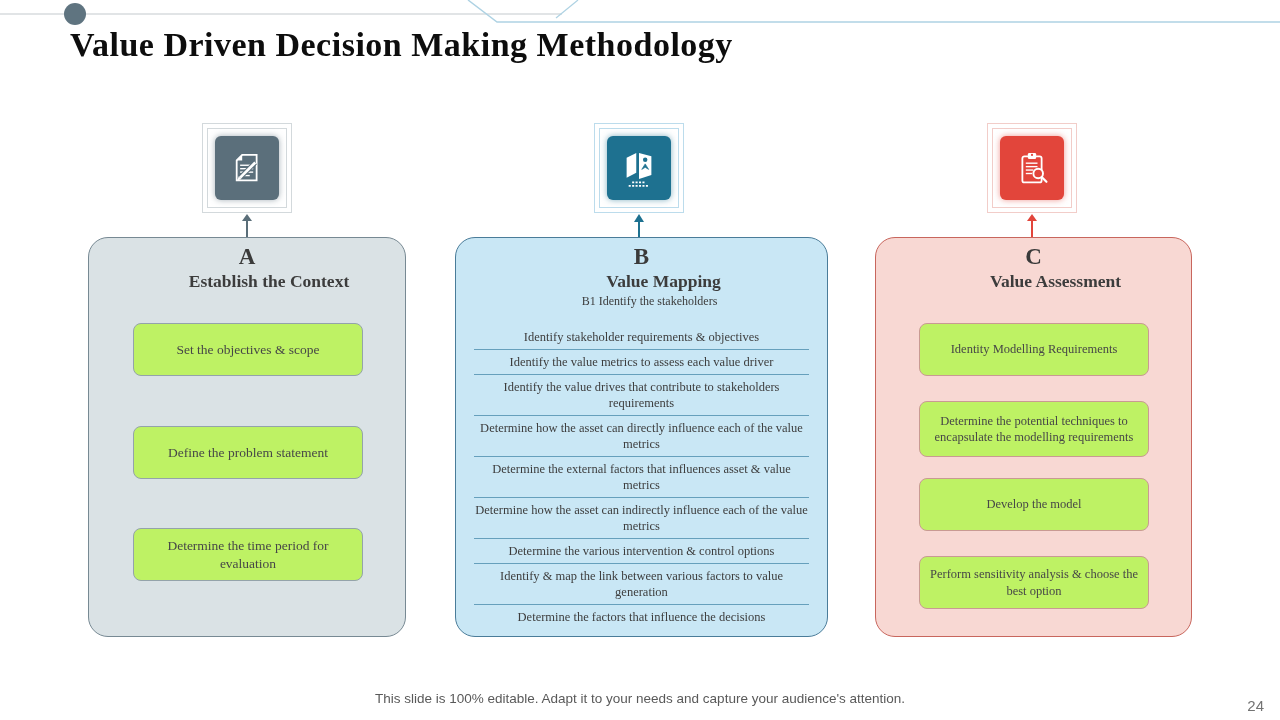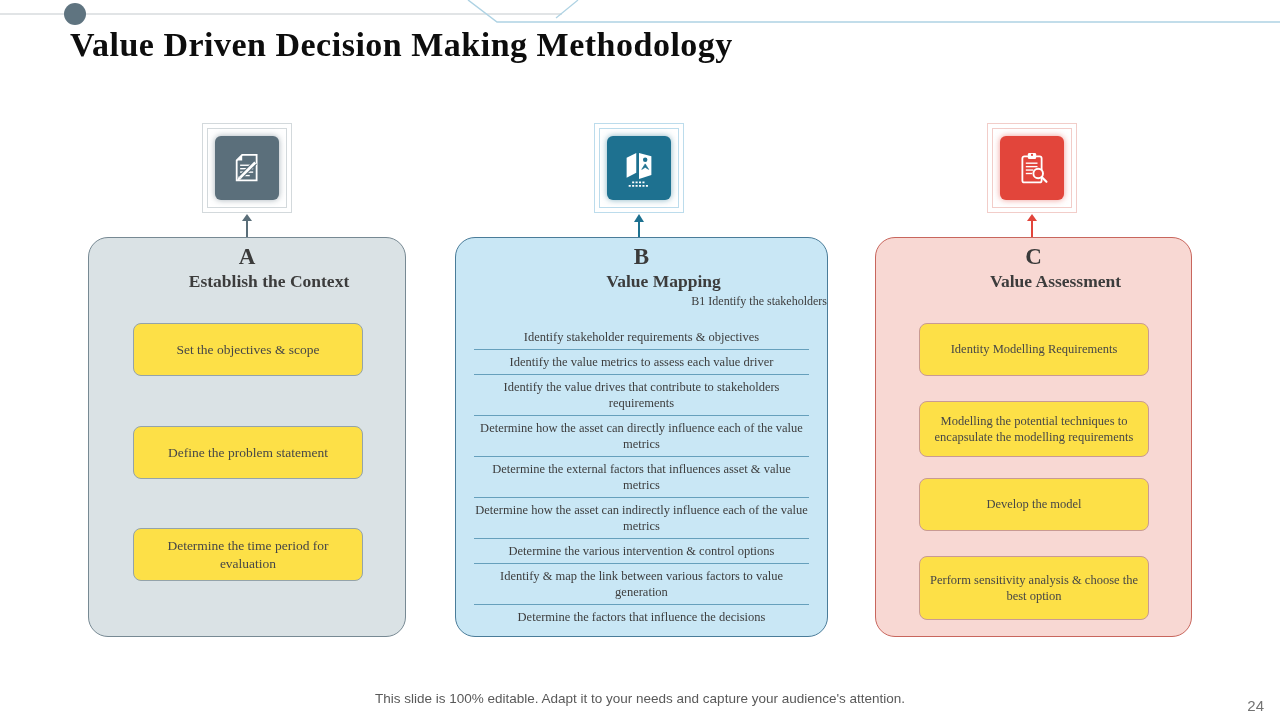--- a/index.html
+++ b/index.html
@@ -36,24 +36,24 @@
   .arrow-c{left:1025px;} .arrow-c .head{border-bottom:7px solid #e2453b;} .arrow-c .stem{background:#e2453b;}
 
   
   .col{position:absolute;top:237px;height:400px;box-sizing:border-box;border-radius:20px;}
   .col-a{left:88px;width:318px;background:#dae2e5;border:1px solid #778993;}
   .col-b{left:455px;width:373px;background:#c9e7f5;border:1px solid #4a7c99;}
   .col-c{left:875px;width:317px;background:#f8d8d3;border:1px solid #c8665d;}
 
   .col-letter{text-align:center;font-weight:bold;font-size:23px;color:#3a3a3a;margin-top:6px;line-height:1.1;}
   .col-title{text-align:center;font-weight:bold;font-size:17.5px;color:#3c3c3c;line-height:1.2;margin-top:2px;padding-left:44px;}
-  .col-sub{text-align:right;font-size:12px;color:#3c3c3c;margin-top:2px;margin-left:16px;}
+  .col-sub{text-align:center;font-size:12px;color:#3c3c3c;margin-top:2px;margin-left:16px;}
 
   
-  .task{position:absolute;background:#fde047;border-radius:8px;box-sizing:border-box;
+  .task{position:absolute;background:#bef264;border-radius:8px;box-sizing:border-box;
         display:flex;align-items:center;justify-content:center;text-align:center;
         color:#474747;padding:4px 10px;line-height:1.3;}
   .col-a .task{left:44px;width:230px;border:1px solid #94a3aa;font-size:13.5px;}
   .col-c .task{left:43px;width:230px;border:1px solid #c99a93;font-size:12.5px;}
 
   
   .b-list{margin-top:16px;}
   .b-item{margin:0 18px;padding:4px 0;text-align:center;font-size:12.5px;color:#3d3d3d;line-height:1.28;}
   .b-item + .b-item{border-top:1px solid #66a0bc;}
 
@@ -161,19 +161,19 @@
     <div class="b-item">Determine the various intervention &amp; control options</div>
     <div class="b-item">Identify &amp; map the link between various factors to value generation</div>
     <div class="b-item">Determine the factors that influence the decisions</div>
   </div>
 </div>
 
 <div class="col col-c">
   <div class="col-letter">C</div>
   <div class="col-title">Value Assessment</div>
   <div class="task" style="top:85px;height:53px;">Identity Modelling Requirements</div>
-  <div class="task" style="top:163px;height:56px;">Modelling the potential techniques to encapsulate the modelling requirements</div>
+  <div class="task" style="top:163px;height:56px;">Determine the potential techniques to encapsulate the modelling requirements</div>
   <div class="task" style="top:240px;height:53px;">Develop the model</div>
-  <div class="task" style="top:318px;height:64px;">Perform sensitivity analysis &amp; choose the best option</div>
+  <div class="task" style="top:318px;height:53px;">Perform sensitivity analysis &amp; choose the best option</div>
 </div>
 
 <div class="footer">This slide is 100% editable. Adapt it to your needs and capture your audience's attention.</div>
 <div class="page-num">24</div>
 
 </body></html>

